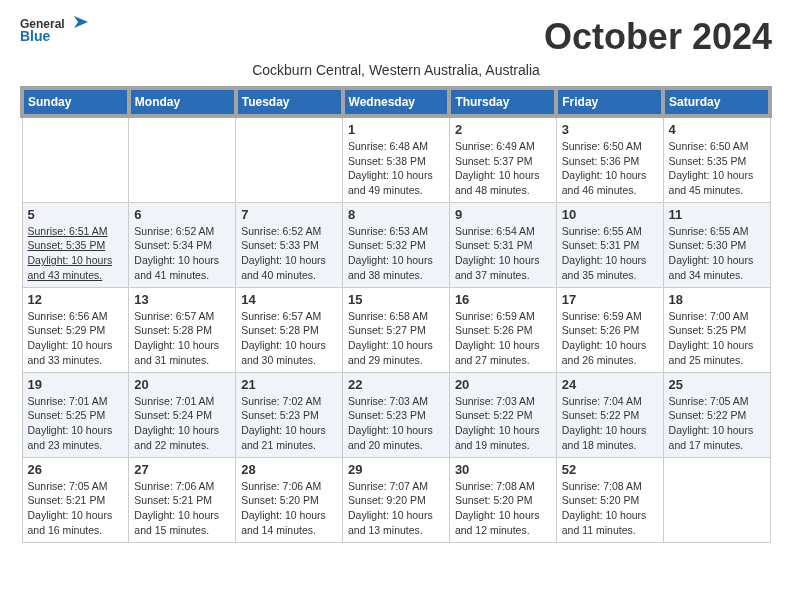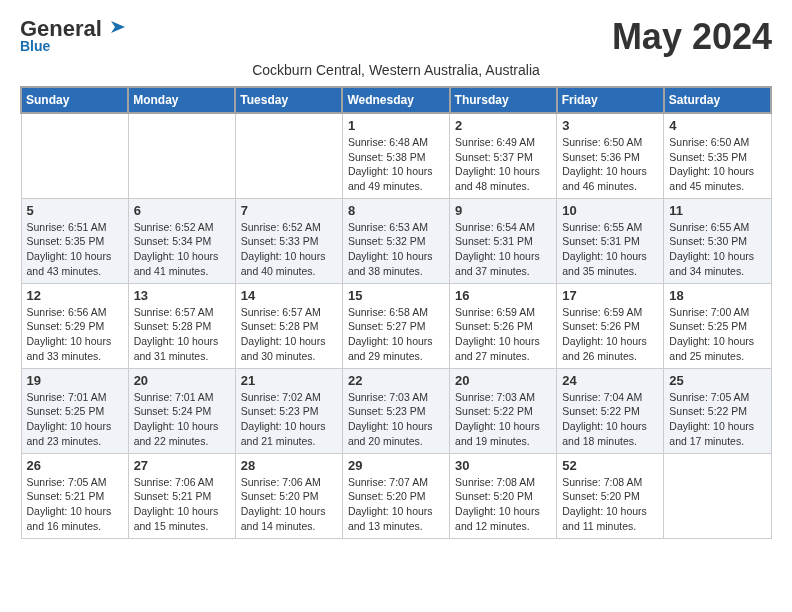--- a/index.html
+++ b/index.html
@@ -37,21 +37,21 @@
       width: 100%;
       border-collapse: collapse;
       font-size: 11px;
     }
     .calendar-table th {
       background-color: #2a6cb5;
       color: #fff;
       padding: 5px 4px;
       text-align: left;
       font-size: 12px;
-      border: 2px solid #a3a3a3;
+      border: 4px solid #a3a3a3;
     }
     .calendar-table td {
       border: 1px solid #ccc;
       vertical-align: top;
       padding: 4px 5px;
       height: 85px;
       background: #fff;
       width: calc(100% / 7);
     }
     .calendar-table tr:nth-child(even) td {
@@ -71,28 +71,28 @@
     .empty-cell {
       background: #fff !important;
     }
   </style>
 </head>
 <body>
 
 <div class="header-top">
   <div class="logo">
     <div style="display:flex;align-items:center;">
-      <span style="font-size:22px;font-weight:bold;color:#333;">General</span>
+      <span style="font-size:12px;font-weight:bold;color:#333;">General</span>
       <svg width="22" height="16" viewBox="0 0 22 16" style="margin: 0 1px;">
         <polygon points="8,0 22,6 8,12 12,6" fill="#1a6faf"></polygon>
       </svg>
     </div>
     <span style="font-size:14px;font-weight:bold;color:#1a6faf;margin-top:-4px;">Blue</span>
   </div>
-  <div class="month-title">May 2024</div>
+  <div class="month-title">October 2024</div>
 </div>
 
 <div class="location-title">Cockburn Central, Western Australia, Australia</div>
 
 <table class="calendar-table">
   <thead>
     <tr>
       <th>Sunday</th>
       <th>Monday</th>
       <th>Tuesday</th>
@@ -128,21 +128,21 @@
         <td>
           <div class="day-number">4</div>
           <div class="day-info" style="white-space: pre-line;">Sunrise: 6:50 AM
 Sunset: 5:35 PM
 Daylight: 10 hours and 45 minutes.</div>
         </td>
       </tr>
       <tr>
         <td>
           <div class="day-number">5</div>
-          <div class="day-info" style="white-space: pre-line;">Sunrise: 6:51 AM
+          <div class="day-info" style="white-space: pre-line; text-decoration: underline;">Sunrise: 6:51 AM
 Sunset: 5:35 PM
 Daylight: 10 hours and 43 minutes.</div>
         </td>
         <td>
           <div class="day-number">6</div>
           <div class="day-info" style="white-space: pre-line;">Sunrise: 6:52 AM
 Sunset: 5:34 PM
 Daylight: 10 hours and 41 minutes.</div>
         </td>
         <td>
@@ -279,21 +279,21 @@
         </td>
         <td>
           <div class="day-number">28</div>
           <div class="day-info" style="white-space: pre-line;">Sunrise: 7:06 AM
 Sunset: 5:20 PM
 Daylight: 10 hours and 14 minutes.</div>
         </td>
         <td>
           <div class="day-number">29</div>
           <div class="day-info" style="white-space: pre-line;">Sunrise: 7:07 AM
-Sunset: 5:20 PM
+Sunset: 9:20 PM
 Daylight: 10 hours and 13 minutes.</div>
         </td>
         <td>
           <div class="day-number">30</div>
           <div class="day-info" style="white-space: pre-line;">Sunrise: 7:08 AM
 Sunset: 5:20 PM
 Daylight: 10 hours and 12 minutes.</div>
         </td>
         <td>
           <div class="day-number">52</div>

